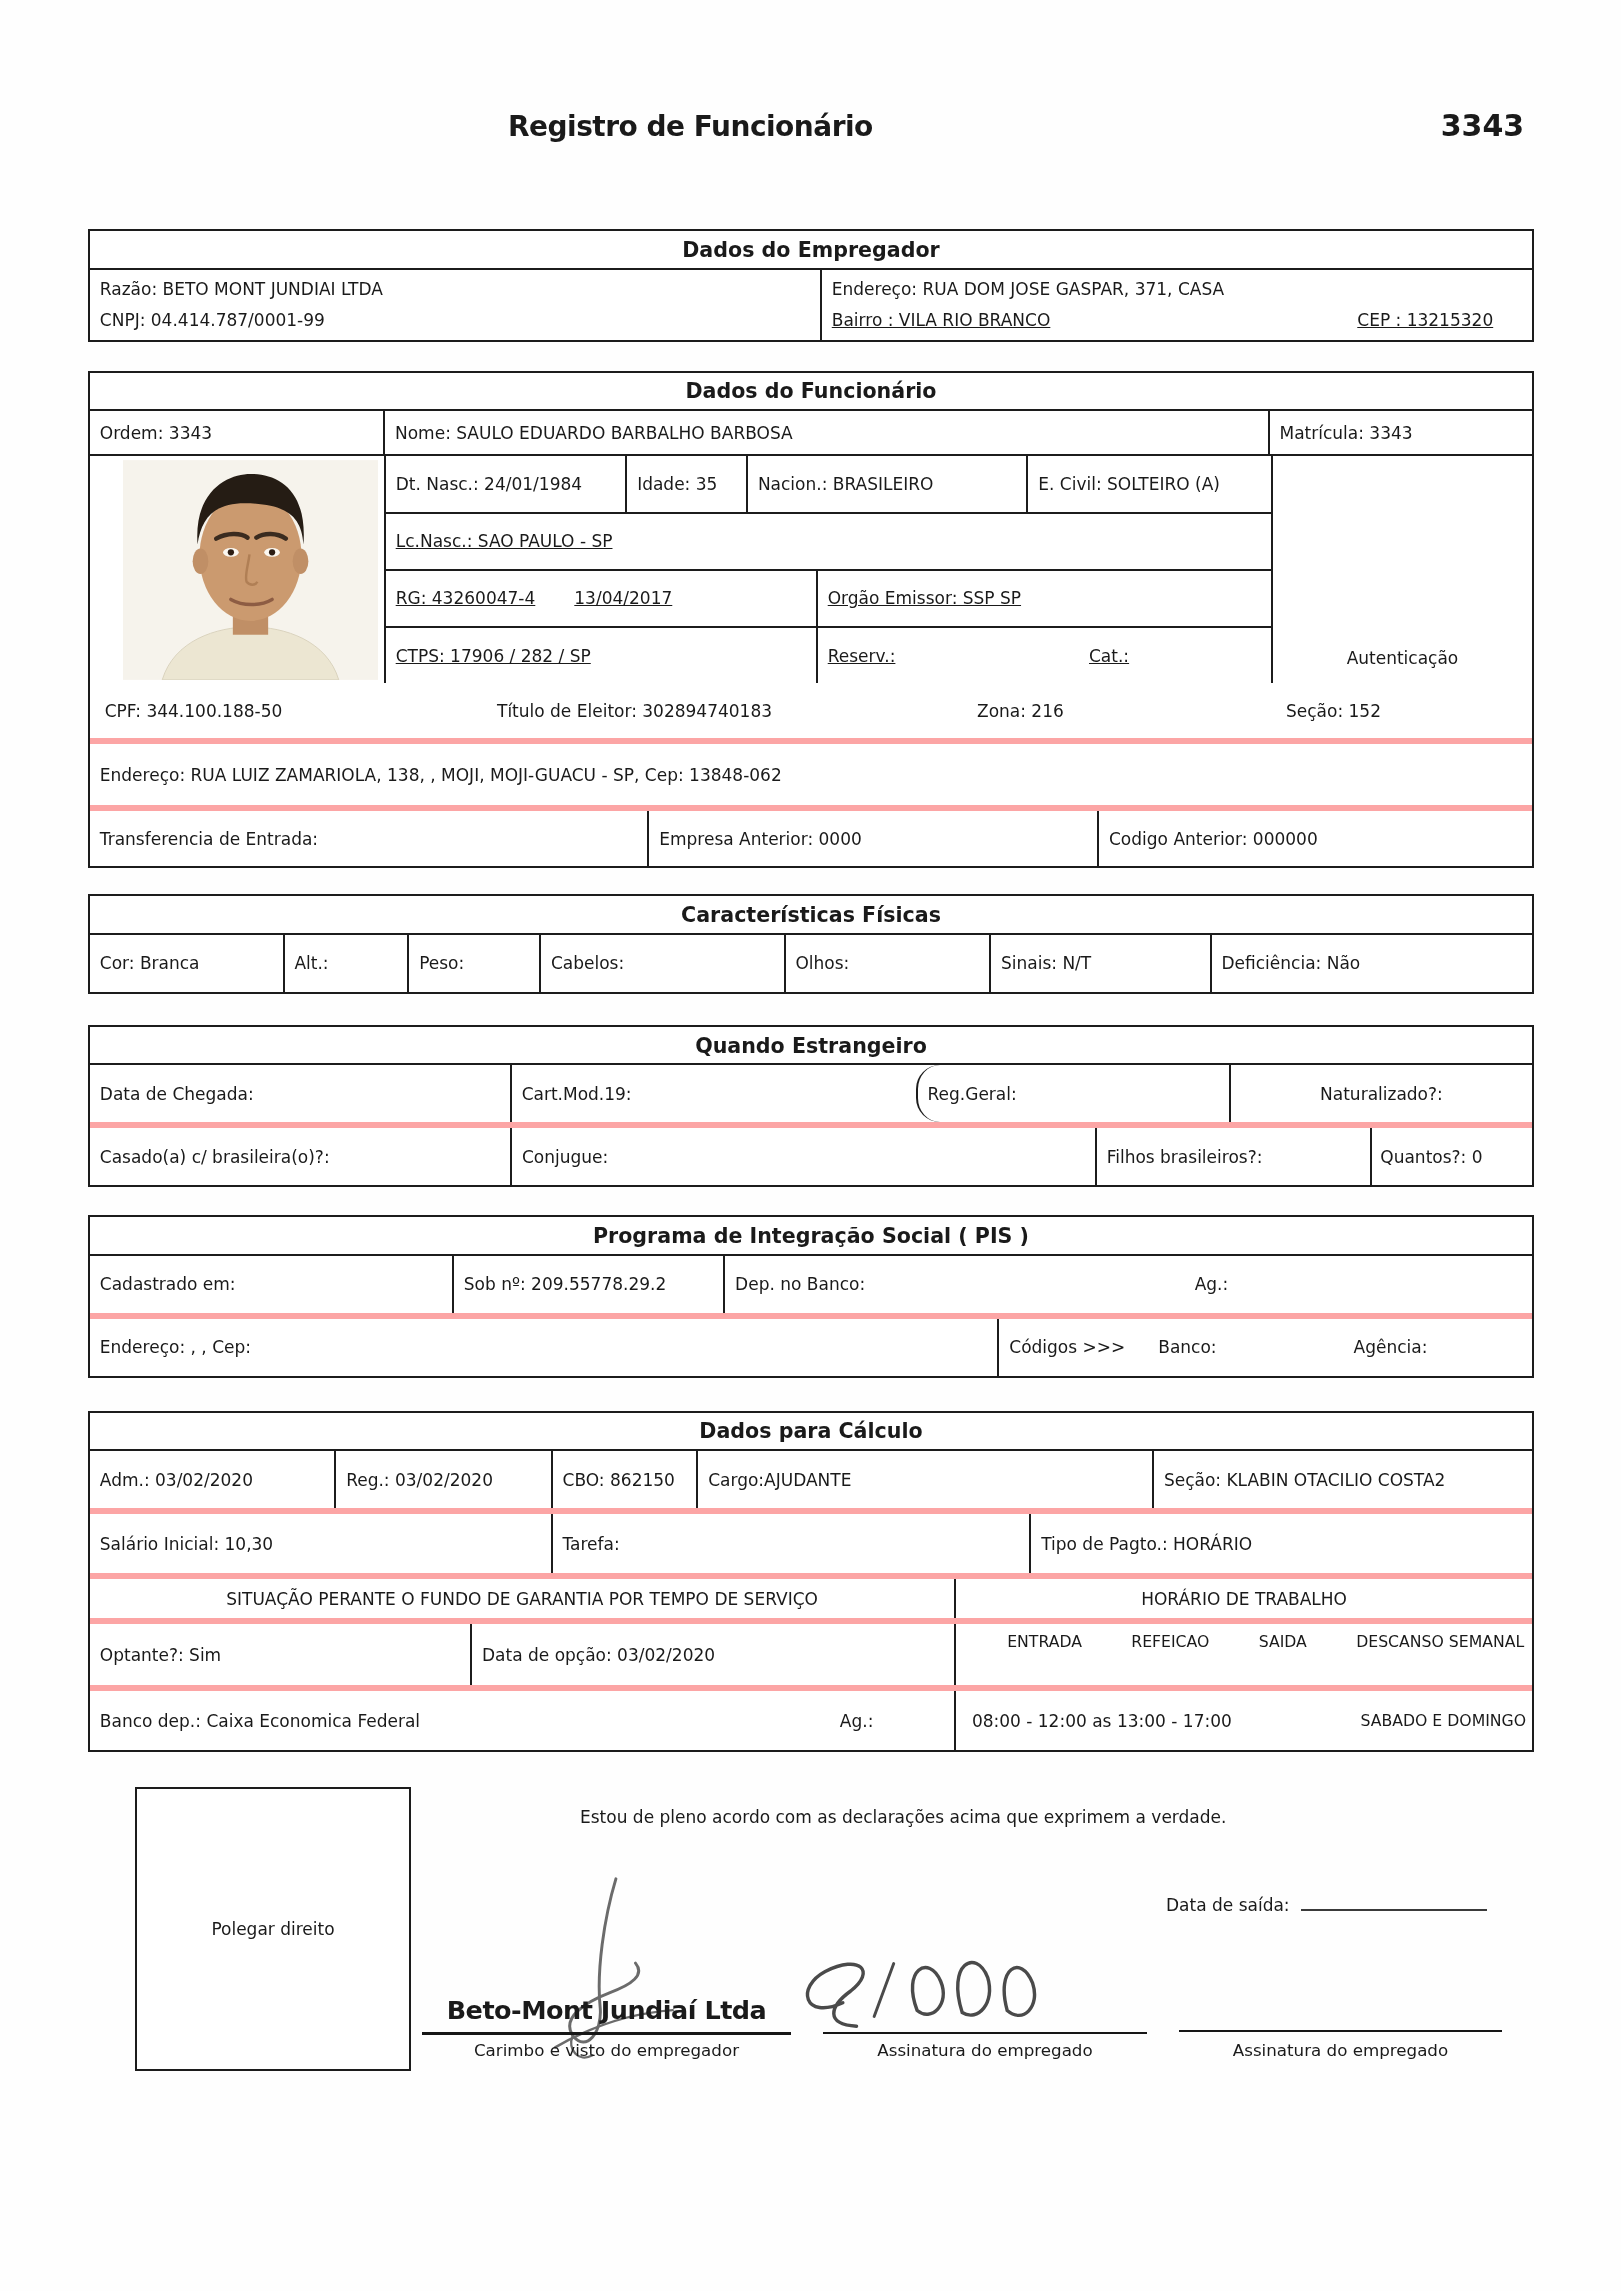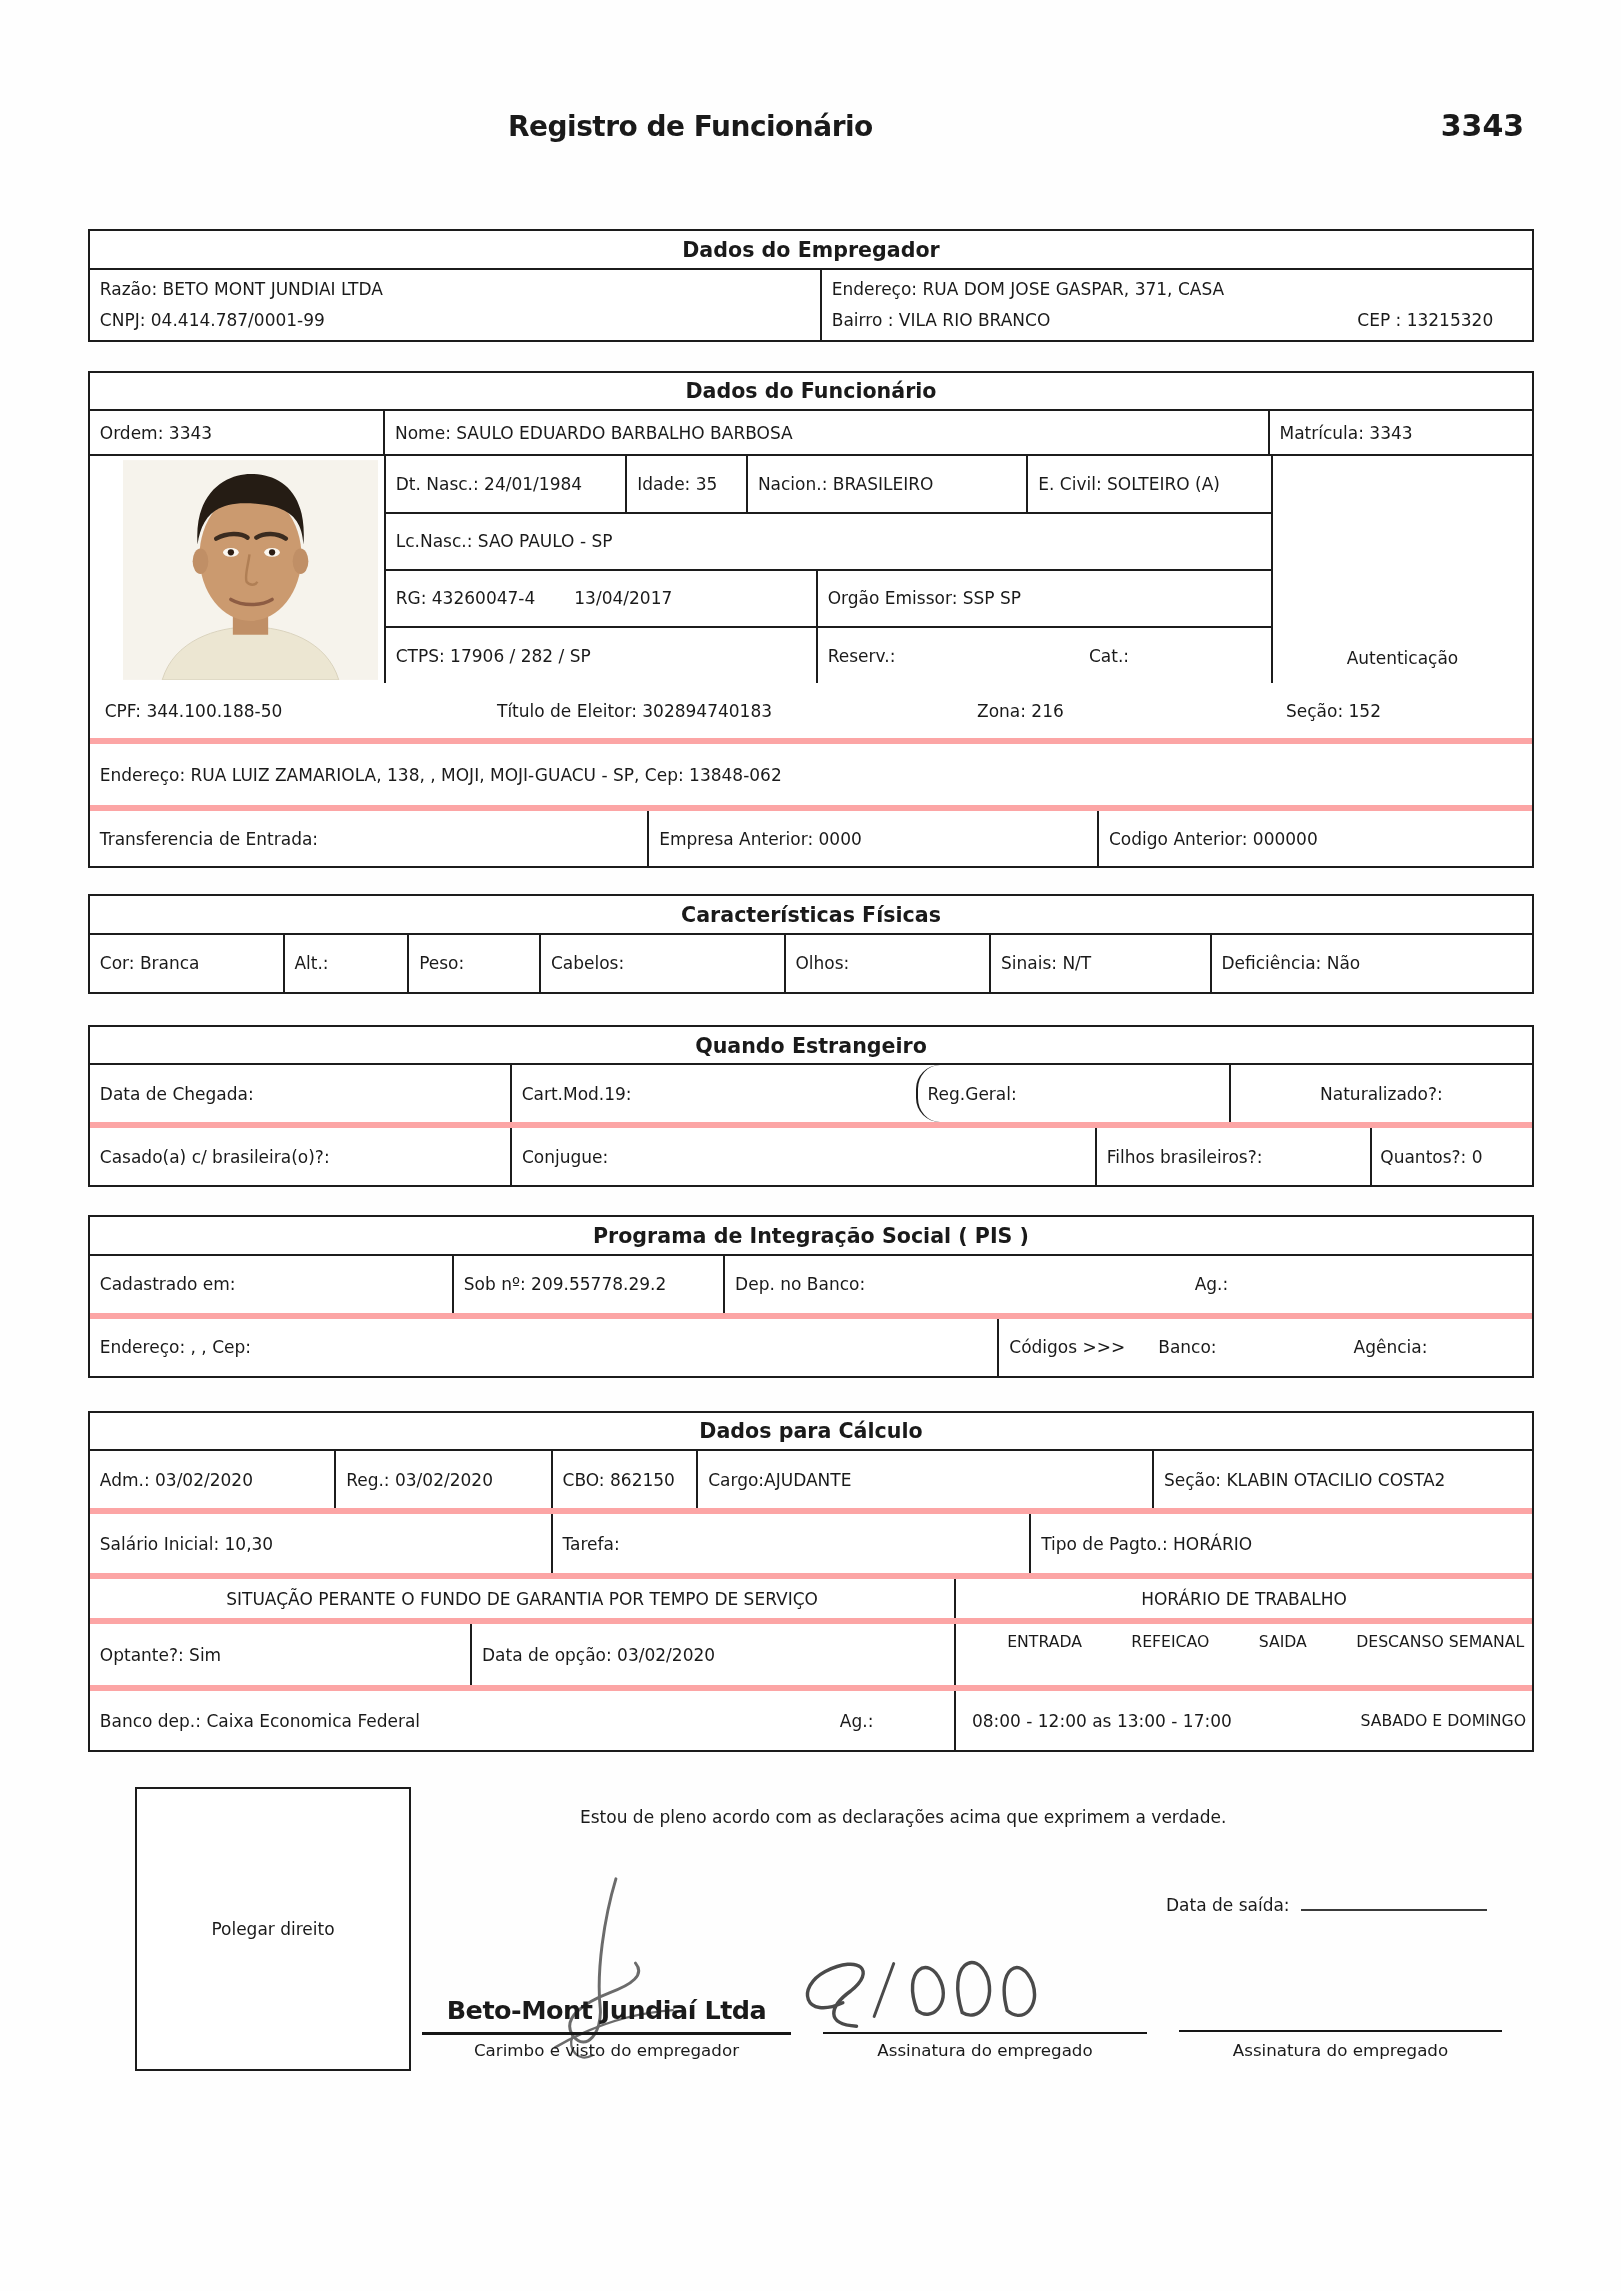--- a/index.html
+++ b/index.html
@@ -19,21 +19,21 @@
   .c + .c{border-left:2px solid #1c1c1c;}
   .h44{height:43px}.h56{height:55px}.h58{height:57px}.h60{height:59px}.h62{height:61px}.h40{height:39px}
   .twoline{flex-direction:column;align-items:stretch;justify-content:center;padding:3.9px 9.8px;}
   .twoline > div{line-height:31px;display:flex;}
   .spread{justify-content:space-between;}
   
   .main-region{display:flex;border-top:2px solid #1c1c1c;}
   .photo-cell{width:294px;box-sizing:border-box;padding:3.9px 5.9px 3.9px 33px;}
   .mid-col{width:887px;box-sizing:border-box;border-left:2px solid #1c1c1c;display:flex;flex-direction:column;}
   .subrow{display:flex;flex:1;}
-  .subrow + .subrow{border-top:2px solid #1c1c1c;}
+  .subrow + .subrow{border-top:2px solid #1c1c1c;text-decoration:underline;}
   .auth-col{width:265px;box-sizing:border-box;border-left:2px solid #1c1c1c;display:flex;align-items:flex-end;justify-content:center;padding-bottom:15.7px;font-size:17px;}
   .posrow{position:relative;height:55px;}
   .posrow span{position:absolute;top:50%;transform:translateY(-50%);font-size:17px;white-space:nowrap;}
   
   .footer{position:relative;height:323px;}
   .abs{position:absolute;white-space:nowrap;}
   .fingerprint{position:absolute;left:47px;top:0;width:276px;height:284px;border:2px solid #1c1c1c;display:flex;align-items:center;justify-content:center;font-size:17px;box-sizing:border-box;background:#fff;}
   .sigline{position:absolute;border-bottom:2.9px solid #161616;}
   .siglabel{position:absolute;font-size:16.7px;text-align:center;}
   .stamp-text{position:absolute;font-size:25.5px;font-weight:bold;letter-spacing:-0.5px;text-align:center;}
@@ -51,21 +51,21 @@
 
     <section class="box" style="margin-top:229px;">
       <div class="bar">Dados do Empregador</div>
       <div class="row">
         <div class="c twoline" style="width:732px;">
           <div>Razão: BETO MONT JUNDIAI LTDA</div>
           <div>CNPJ: 04.414.787/0001-99</div>
         </div>
         <div class="c twoline" style="width:714px;">
           <div>Endereço: RUA DOM JOSE GASPAR, 371, CASA</div>
-          <div class="spread" style="padding-right:29px;">
+          <div class="spread" style="padding-right:29px;text-decoration:underline;">
             <span>Bairro : VILA RIO BRANCO</span>
             <span>CEP : 13215320</span>
           </div>
         </div>
       </div>
     </section>
 
     <section class="box" style="margin-top:29px;">
       <div class="bar">Dados do Funcionário</div>
       <div class="row h44">

